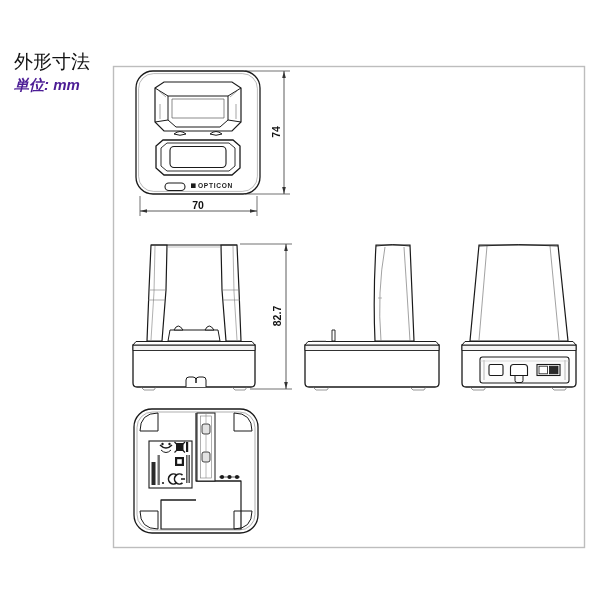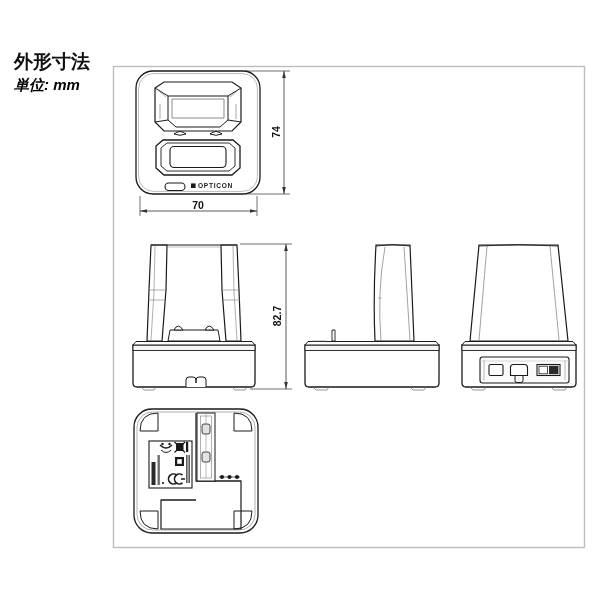--- a/index.html
+++ b/index.html
@@ -22,31 +22,31 @@
     background: #ffffff;
   }
   .title-block {
     position: absolute;
     left: 14px;
     top: 52px;
     width: 100px;
   }
   .title-main {
     font-size: 19px;
-    font-weight: 700;
+    font-weight: 400;
     color: #111111;
     line-height: 1.1;
     letter-spacing: 0px;
     white-space: nowrap;
   }
   .title-sub {
     font-size: 15px;
     font-weight: 700;
     font-style: italic;
-    color: #000000;
+    color: #4c1d95;
     line-height: 1.2;
     margin-top: 3px;
     white-space: nowrap;
   }
   .drawing-svg {
     position: absolute;
     left: 0;
     top: 0;
   }
 </style>

